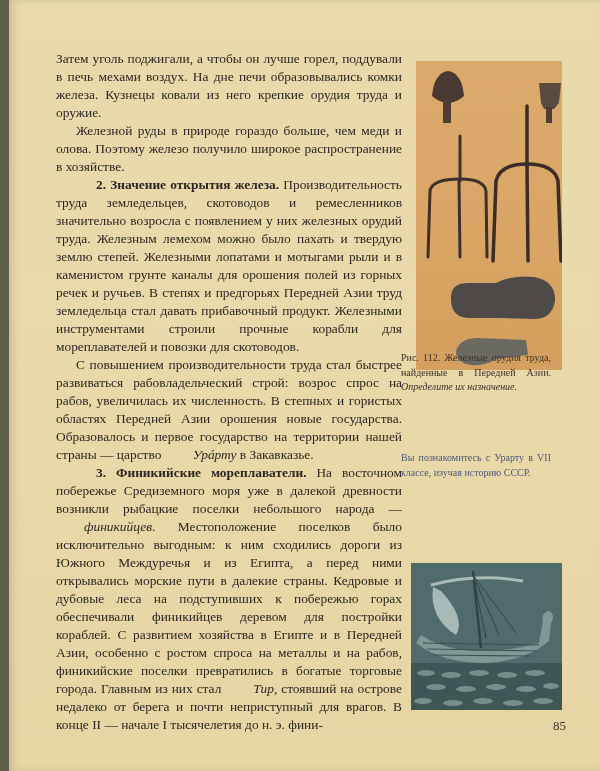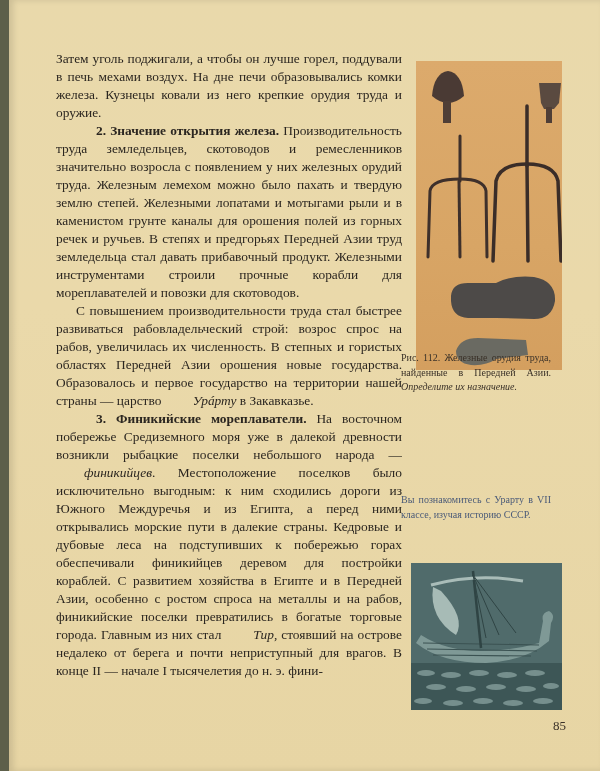--- a/index.html
+++ b/index.html
@@ -30,33 +30,34 @@
     .ship {
       position: absolute; left: 402px; top: 563px; width: 151px; height: 147px;
       background: #4f6a6a;
     }
     .cap {
       position: absolute; left: 392px; width: 150px;
       font-size: 10px; line-height: 14.6px; color: #3a3128;
       text-align: justify;
     }
     .cap i { font-style: italic; }
-    .note { color: #4a5a78; margin-top: 42px; }
+    .note { color: #4a5a78; }
     .pagenum {
       position: absolute; left: 544px; top: 718px;
       font-size: 13px; color: #3a3128;
     }
   </style>
 </head>
 <body>
 
 <div class="page">
 
   <div class="main" id="main-text">
       <p><span>Затем уголь поджигали, а чтобы он лучше горел, поддували в печь мехами воздух. На дне печи образовывались комки железа. Кузнецы ковали из него крепкие орудия труда и оружие.</span></p>
+      <p class="ind"><span>Железной руды в природе гораздо больше, чем меди и олова. Поэтому железо получило широкое распространение в хозяйстве.</span></p>
       <p><b>2. Значение открытия железа.</b><span> Производительность труда земледельцев, скотоводов и ремесленников значительно возросла с появлением у них железных орудий труда. Железным лемехом можно было пахать и твердую землю степей. Железными лопатами и мотыгами рыли и в каменистом грунте каналы для орошения полей из горных речек и ручьев. В степях и предгорьях Передней Азии труд земледельца стал давать прибавочный продукт. Железными инструментами строили прочные корабли для мореплавателей и повозки для скотоводов.</span></p>
       <p class="ind"><span>С повышением производительности труда стал быстрее развиваться рабовладельческий строй: возрос спрос на рабов, увеличилась их численность. В степных и гористых областях Передней Азии орошения новые государства. Образовалось и первое государство на территории нашей страны — царство </span><i>Урáрту</i><span> в Закавказье.</span></p>
       <p><b>3. Финикийские мореплаватели.</b><span> На восточном побережье Средиземного моря уже в далекой древности возникли рыбацкие поселки небольшого народа — </span><i>финикийцев</i><span>. Местоположение поселков было исключительно выгодным: к ним сходились дороги из Южного Междуречья и из Египта, а перед ними открывались морские пути в далекие страны. Кедровые и дубовые леса на подступивших к побережью горах обеспечивали финикийцев деревом для постройки кораблей. С развитием хозяйства в Египте и в Передней Азии, особенно с ростом спроса на металлы и на рабов, финикийские поселки превратились в богатые торговые города. Главным из них стал </span><i>Тир</i><span>, стоявший на острове недалеко от берега и почти неприступный для врагов. В конце II — начале I тысячелетия до н. э. фини-</span></p>
     </div>
 
   <div class="tools">
     <svg width="146" height="309" viewBox="0 0 146 309">
 
       <path d="M16 35 Q18 12 32 10 Q46 12 48 35 Q40 42 32 42 Q24 42 16 35 Z" fill="#4a3a34"></path>
       <rect x="27" y="40" width="8" height="22" fill="#4f3e36"></rect>

